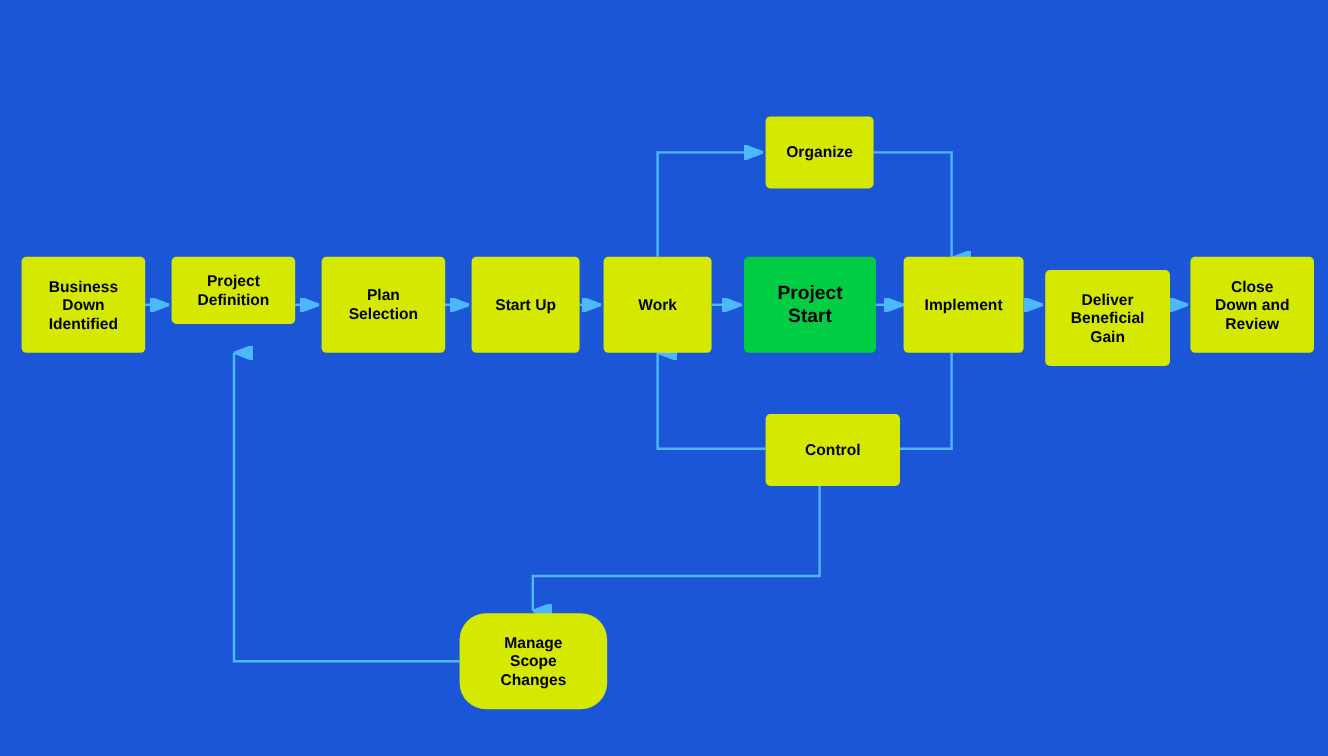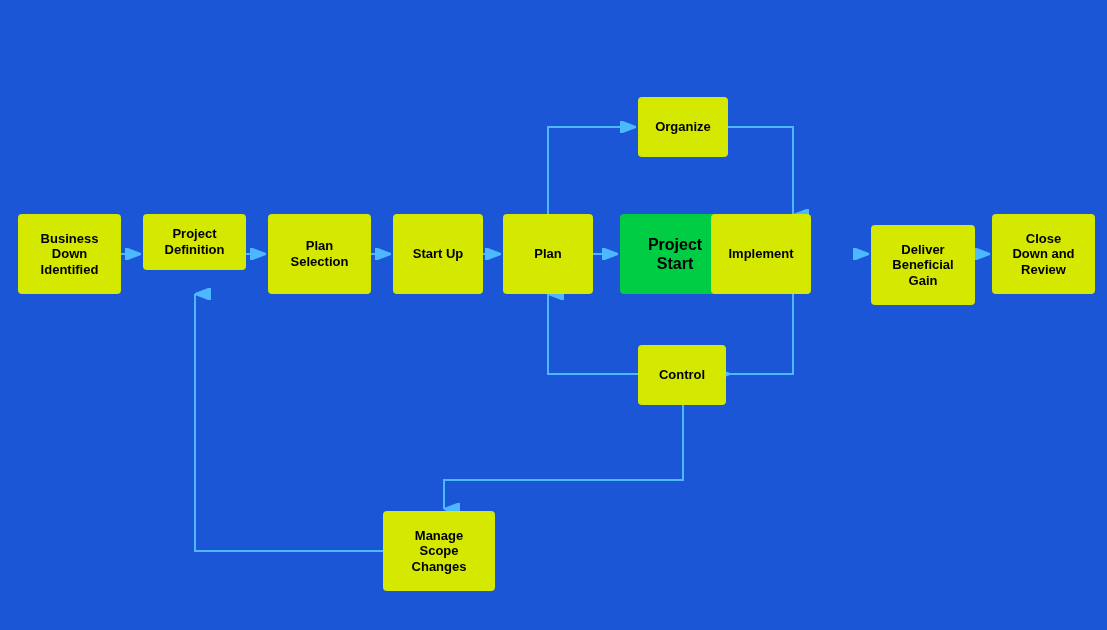--- a/index.html
+++ b/index.html
@@ -114,44 +114,44 @@
 
   <div class="box" style="left:268px; top:214px; width:103px; height:80px;">
     <span>Plan Selection</span>
   </div>
 
   <div class="box" style="left:393px; top:214px; width:90px; height:80px;">
     <span>Start Up</span>
   </div>
 
   <div class="box" style="left:503px; top:214px; width:90px; height:80px;">
-    <span>Plan</span>
+    <span>Work</span>
   </div>
 
   <div class="box green" style="left:620px; top:214px; width:110px; height:80px;">
     <span>Project Start</span>
   </div>
 
-  <div class="box" style="left:711px; top:214px; width:100px; height:80px;">
+  <div class="box" style="left:753px; top:214px; width:100px; height:80px;">
     <span>Implement</span>
   </div>
 
   <div class="box" style="left:871px; top:214px; width:104px; height:80px;margin-top:11px;">
     <span>Deliver Beneficial Gain</span>
   </div>
 
   <div class="box" style="left:992px; top:214px; width:103px; height:80px;">
     <span>Close Down and Review</span>
   </div>
 
   <div class="box" style="left:638px; top:97px; width:90px; height:60px;">
     <span>Organize</span>
   </div>
 
-  <div class="box" style="left:638px; top:345px; width:88px; height:60px;">
+  <div class="box" style="left:638px; top:345px; width:112px; height:60px;">
     <span>Control</span>
   </div>
 
-  <div class="box" style="left:383px; top:511px; width:112px; height:80px;">
+  <div class="box" style="left:383px; top:511px; width:123px; height:80px;border-radius:22px;">
     <span>Manage Scope Changes</span>
   </div>
 
 </div>
 
 </body></html>

